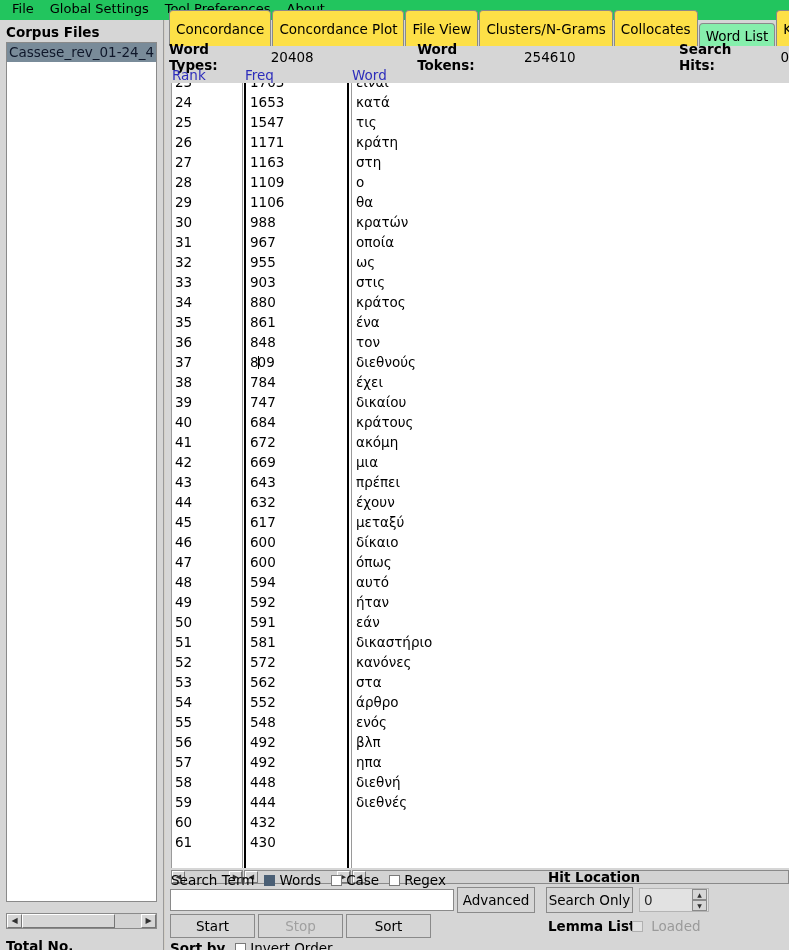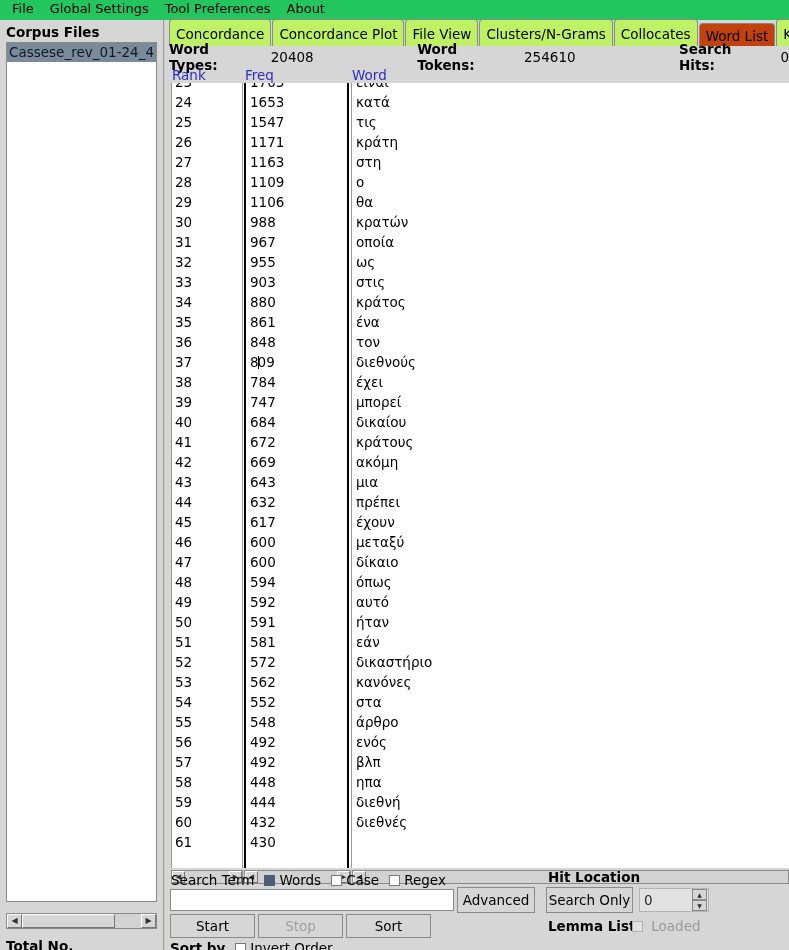--- a/index.html
+++ b/index.html
@@ -82,34 +82,34 @@
     background: #d6d6d6;
   }
 
   
   #tabs {
     position: absolute; left: 0; top: 4px; height: 22px; width: 624px;
     display: flex; align-items: flex-end;
     padding-left: 4px;
   }
   .tab {
-    height: 27px;
-    background: #bef264;
+    height: 36px;
+    background: #fde047;
     border: 1px solid #8a8a8a;
     border-bottom: none;
     border-top-left-radius: 4px; border-top-right-radius: 4px;
     padding: 1px 6px 0 6px;
     font-size: 13.5px;
     white-space: nowrap;
     margin-right: 1px;
     display: flex; align-items: center;
     cursor: default;
   }
   .tab.active {
-    background: #c2410c;
+    background: #86efac;
     height: 23px;
     border-color: #8a8a8a;
   }
 
   
   #stats {
     position: absolute; left: 4px; top: 28px; width: 620px; height: 18px;
     display: flex; align-items: center;
     font-size: 13.5px;
     gap: 40px;
@@ -396,21 +396,20 @@
             <div class="cell">θα</div>
             <div class="cell">κρατών</div>
             <div class="cell">οποία</div>
             <div class="cell">ως</div>
             <div class="cell">στις</div>
             <div class="cell">κράτος</div>
             <div class="cell">ένα</div>
             <div class="cell">τον</div>
             <div class="cell">διεθνούς</div>
             <div class="cell">έχει</div>
-            <div class="cell">μπορεί</div>
             <div class="cell">δικαίου</div>
             <div class="cell">κράτους</div>
             <div class="cell">ακόμη</div>
             <div class="cell">μια</div>
             <div class="cell">πρέπει</div>
             <div class="cell">έχουν</div>
             <div class="cell">μεταξύ</div>
             <div class="cell">δίκαιο</div>
             <div class="cell">όπως</div>
             <div class="cell">αυτό</div>

